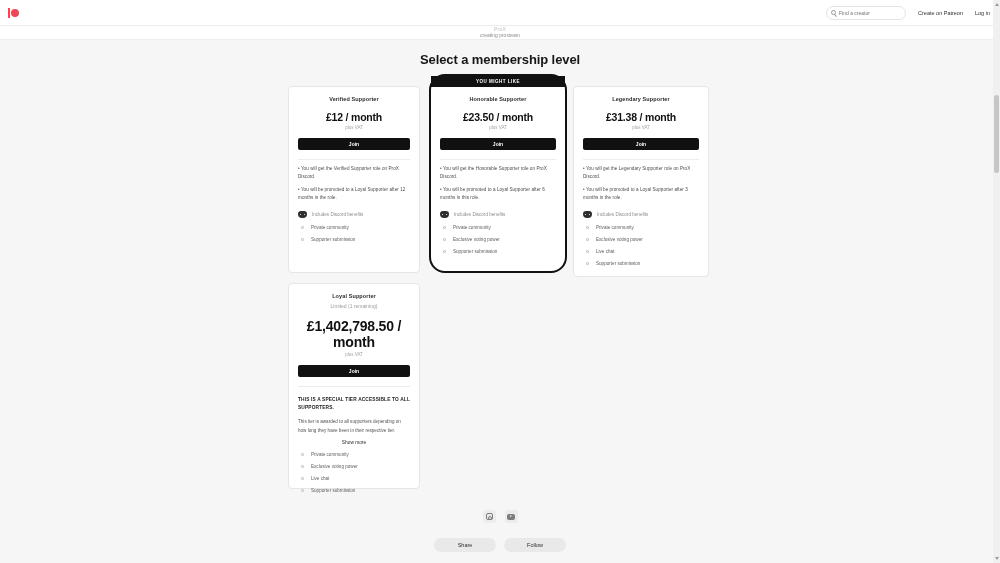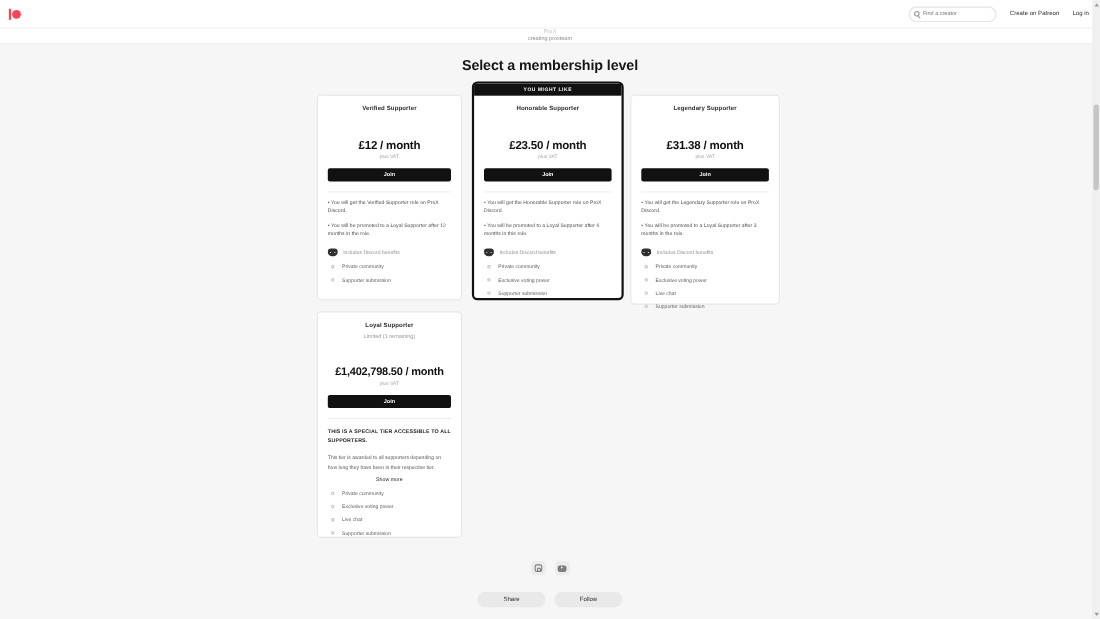--- a/index.html
+++ b/index.html
@@ -82,21 +82,21 @@
 
   
   .card {
     position: absolute;
     background: #ffffff;
     border: 1px solid #e6e6e6;
     border-radius: 4px;
   }
   .card.featured {
     border: 2px solid #111111;
-    border-radius: 5px;
+    border-radius: 16px;
   }
   .card-a { left: 288px; top: 86px;  width: 132px; height: 187px; }
   .card-b { left: 429px; top: 74px;  width: 138px; height: 199px; }
   .card-c { left: 573px; top: 86px;  width: 136px; height: 191px; }
   .card-d { left: 288px; top: 283px; width: 132px; height: 206px; }
 
   .ribbon {
     height: 11px; background: #111111;
     display: flex; align-items: center; justify-content: center;
     color: #ffffff; font-size: 4.5px; font-weight: bold; letter-spacing: .5px;
@@ -104,24 +104,24 @@
   .card-inner { padding: 9px 9px 0 9px; }
 
   .tier-name {
     text-align: center; font-size: 5.5px; color: #2b2b2b; font-weight: bold;
     letter-spacing: .1px;
   }
   .tier-limited {
     text-align: center; font-size: 5px; color: #9b9b9b; margin-top: 4px;
   }
   .tier-price {
-    text-align: center; margin-top: 24px;
+    text-align: center; margin-top: 9px;
     font-size: 10.5px; font-weight: bold; color: #111111; letter-spacing: -.2px;
   }
-  .tier-price.big { font-size: 10px; }
+  .tier-price.big { font-size: 14px; }
   .tier-vat {
     text-align: center; font-size: 4.5px; color: #a5a5a5; margin-top: 2px;
   }
   .join-btn {
     margin-top: 8px; height: 12px; width: 100%;
     background: #111111; border: none; border-radius: 2px;
     color: #ffffff; font-size: 5px; font-weight: bold;
     font-family: "Liberation Sans", sans-serif;
     display: flex; align-items: center; justify-content: center;
     cursor: pointer;

